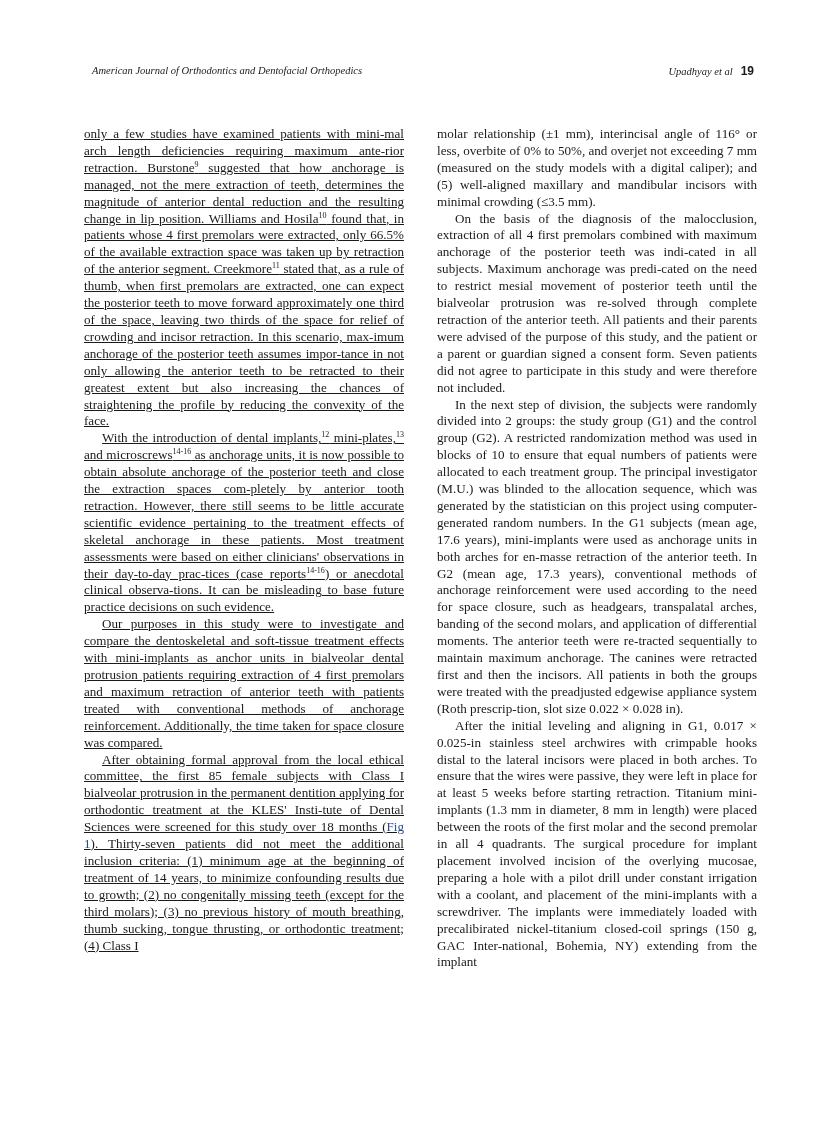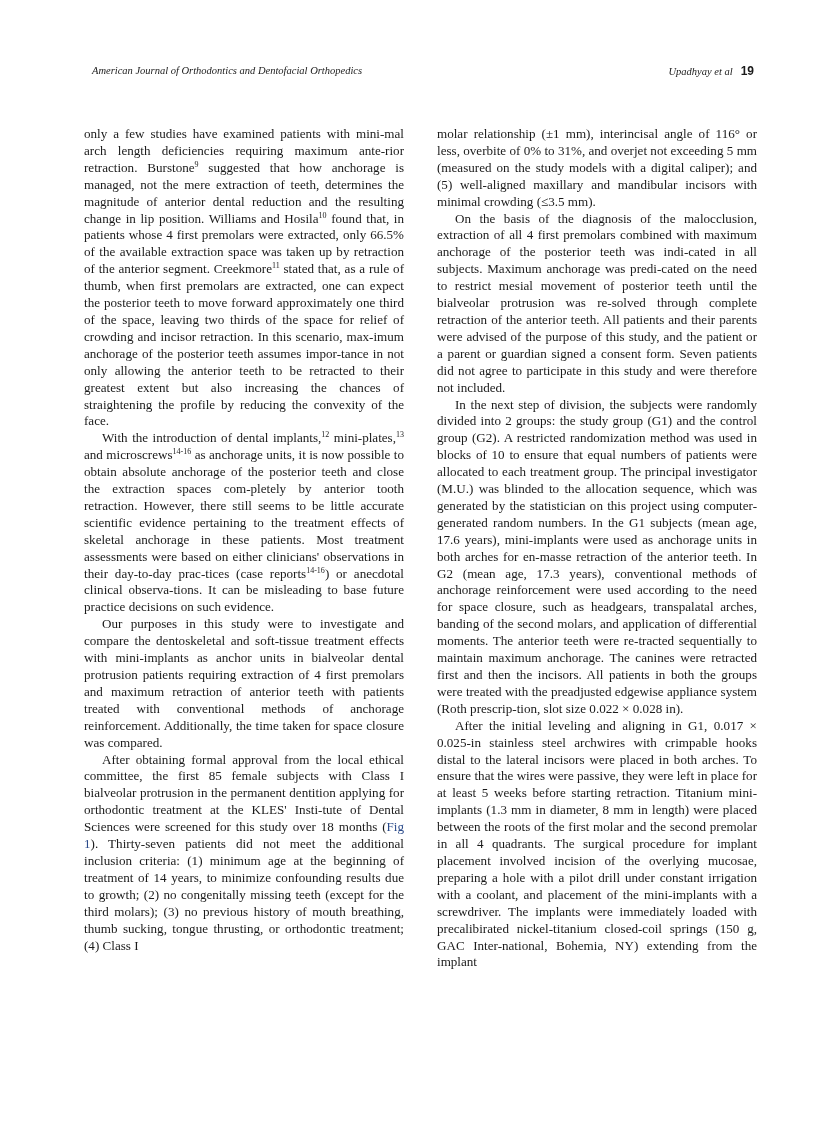--- a/index.html
+++ b/index.html
@@ -3,21 +3,21 @@
 <meta charset="utf-8">
 <style>
   html, body { margin: 0; padding: 0; background: #ffffff; }
   body { width: 838px; height: 1122px; position: relative; overflow: hidden; color: #1a1a1a; }
   .header { position: absolute; left: 84px; top: 64px; width: 670px; font-family: "Liberation Serif", serif; }
   .hdr-left { position: absolute; left: 0; top: 0; font-style: italic; font-size: 10.5px; line-height: 14px; margin-left: 8px; }
   .hdr-right { position: absolute; right: 0; top: 0; font-size: 10.5px; line-height: 14px; }
   .hdr-right .author { font-style: italic; }
   .hdr-right .pageno { font-family: "Liberation Sans", sans-serif; font-weight: bold; font-size: 12px; margin-left: 8px; }
   .col { position: absolute; top: 126px; width: 320px; font-family: "Liberation Serif", serif; font-size: 13.1px; line-height: 16.9px; text-align: justify; hyphens: none; }
-  .col.left { left: 84px; }
+  .col.left { left: 84px; text-decoration: underline; }
   .col.right { left: 437px; }
   .col p { margin: 0; }
   .col p.indent { text-indent: 18px; }
   sup { font-size: 8px; line-height: 0; vertical-align: 5px; }
   .section-heading { font-family: "Liberation Sans", sans-serif; font-weight: bold; font-size: 12.2px; margin: 13px 0 5px 0; letter-spacing: 0.1px; text-align: left; }
   .fig-link { color: #2a4a8a; }
 </style>
 </head>
 <body>
 
@@ -31,17 +31,17 @@
 </div>
 
 <div class="col left">
   <p><span>only a few studies have examined patients with mini-mal arch length deficiencies requiring maximum ante-rior retraction. Burstone</span><sup>9</sup><span> suggested that how anchorage is managed, not the mere extraction of teeth, determines the magnitude of anterior dental reduction and the resulting change in lip position. Williams and Hosila</span><sup>10</sup><span> found that, in patients whose 4 first premolars were extracted, only 66.5% of the available extraction space was taken up by retraction of the anterior segment. Creekmore</span><sup>11</sup><span> stated that, as a rule of thumb, when first premolars are extracted, one can expect the posterior teeth to move forward approximately one third of the space, leaving two thirds of the space for relief of crowding and incisor retraction. In this scenario, max-imum anchorage of the posterior teeth assumes impor-tance in not only allowing the anterior teeth to be retracted to their greatest extent but also increasing the chances of straightening the profile by reducing the convexity of the face.</span></p>
   <p class="indent"><span>With the introduction of dental implants,</span><sup>12</sup><span> mini-plates,</span><sup>13</sup><span> and microscrews</span><sup>14-16</sup><span> as anchorage units, it is now possible to obtain absolute anchorage of the posterior teeth and close the extraction spaces com-pletely by anterior tooth retraction. However, there still seems to be little accurate scientific evidence pertaining to the treatment effects of skeletal anchorage in these patients. Most treatment assessments were based on either clinicians' observations in their day-to-day prac-tices (case reports</span><sup>14-16</sup><span>) or anecdotal clinical observa-tions. It can be misleading to base future practice decisions on such evidence.</span></p>
   <p class="indent">Our purposes in this study were to investigate and compare the dentoskeletal and soft-tissue treatment effects with mini-implants as anchor units in bialveolar dental protrusion patients requiring extraction of 4 first premolars and maximum retraction of anterior teeth with patients treated with conventional methods of anchorage reinforcement. Additionally, the time taken for space closure was compared.</p>
   <p class="indent"><span>After obtaining formal approval from the local ethical committee, the first 85 female subjects with Class I bialveolar protrusion in the permanent dentition applying for orthodontic treatment at the KLES' Insti-tute of Dental Sciences were screened for this study over 18 months (</span><span class="fig-link">Fig 1</span><span>). Thirty-seven patients did not meet the additional inclusion criteria: (1) minimum age at the beginning of treatment of 14 years, to minimize confounding results due to growth; (2) no congenitally missing teeth (except for the third molars); (3) no previous history of mouth breathing, thumb sucking, tongue thrusting, or orthodontic treatment; (4) Class I</span></p>
 </div>
 
 <div class="col right">
-  <p>molar relationship (±1 mm), interincisal angle of 116° or less, overbite of 0% to 31%, and overjet not exceeding 5 mm (measured on the study models with a digital caliper); and (5) well-aligned maxillary and mandibular incisors with minimal crowding (≤3.5 mm).</p>
+  <p>molar relationship (±1 mm), interincisal angle of 116° or less, overbite of 0% to 50%, and overjet not exceeding 7 mm (measured on the study models with a digital caliper); and (5) well-aligned maxillary and mandibular incisors with minimal crowding (≤3.5 mm).</p>
   <p class="indent">On the basis of the diagnosis of the malocclusion, extraction of all 4 first premolars combined with maximum anchorage of the posterior teeth was indi-cated in all subjects. Maximum anchorage was predi-cated on the need to restrict mesial movement of posterior teeth until the bialveolar protrusion was re-solved through complete retraction of the anterior teeth. All patients and their parents were advised of the purpose of this study, and the patient or a parent or guardian signed a consent form. Seven patients did not agree to participate in this study and were therefore not included.</p>
   <p class="indent">In the next step of division, the subjects were randomly divided into 2 groups: the study group (G1) and the control group (G2). A restricted randomization method was used in blocks of 10 to ensure that equal numbers of patients were allocated to each treatment group. The principal investigator (M.U.) was blinded to the allocation sequence, which was generated by the statistician on this project using computer-generated random numbers. In the G1 subjects (mean age, 17.6 years), mini-implants were used as anchorage units in both arches for en-masse retraction of the anterior teeth. In G2 (mean age, 17.3 years), conventional methods of anchorage reinforcement were used according to the need for space closure, such as headgears, transpalatal arches, banding of the second molars, and application of differential moments. The anterior teeth were re-tracted sequentially to maintain maximum anchorage. The canines were retracted first and then the incisors. All patients in both the groups were treated with the preadjusted edgewise appliance system (Roth prescrip-tion, slot size 0.022 × 0.028 in).</p>
   <p class="indent">After the initial leveling and aligning in G1, 0.017 × 0.025-in stainless steel archwires with crimpable hooks distal to the lateral incisors were placed in both arches. To ensure that the wires were passive, they were left in place for at least 5 weeks before starting retraction. Titanium mini-implants (1.3 mm in diameter, 8 mm in length) were placed between the roots of the first molar and the second premolar in all 4 quadrants. The surgical procedure for implant placement involved incision of the overlying mucosae, preparing a hole with a pilot drill under constant irrigation with a coolant, and placement of the mini-implants with a screwdriver. The implants were immediately loaded with precalibirated nickel-titanium closed-coil springs (150 g, GAC Inter-national, Bohemia, NY) extending from the implant</p>
 </div>
 
 </body></html>

